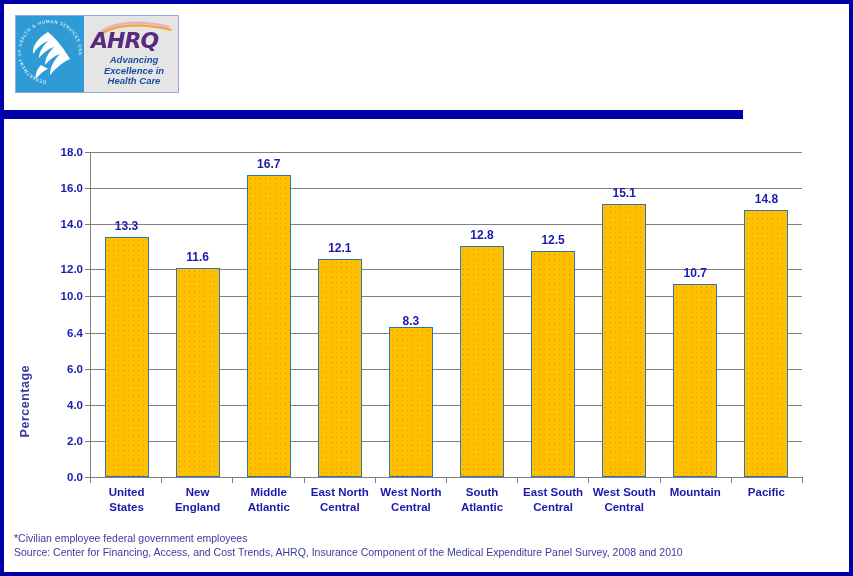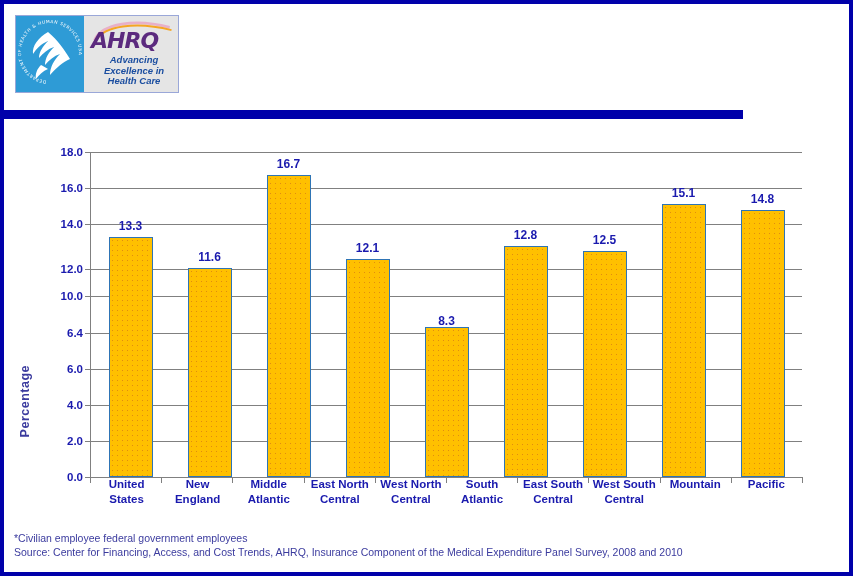--- a/index.html
+++ b/index.html
@@ -217,21 +217,21 @@
     width: 711px;
     display: flex;
   }
   .xlabel {
     flex: 1 1 0;
     text-align: center;
     font-size: 11.5px;
     font-weight: bold;
     color: #1A1AAE;
     line-height: 15px;
-    padding-top: 0;
+    padding-top: 8px;
   }
   
   #footer {
     position: absolute;
     left: 10px;
     top: 527px;
     width: 825px;
     font-size: 10.5px;
     color: #3B3B9E;
     line-height: 14px;
@@ -353,20 +353,24 @@
           </div>
           <div class="bar-slot">
             <div class="bar" title="East South Central: 12.5" style="height: 225.694px;"></div>
             <div class="bar-value" style="bottom: 229.694px;">12.5</div>
           </div>
           <div class="bar-slot">
             <div class="bar" title="West South Central: 15.1" style="height: 272.639px;"></div>
             <div class="bar-value" style="bottom: 276.639px;">15.1</div>
           </div>
           <div class="bar-slot">
+            <div class="bar" title="Mountain: 10.7" style="height: 193.194px;"></div>
+            <div class="bar-value" style="bottom: 197.194px;">10.7</div>
+          </div>
+          <div class="bar-slot">
             <div class="bar" title="Pacific: 14.8" style="height: 267.222px;"></div>
             <div class="bar-value" style="bottom: 271.222px;">14.8</div>
           </div>
         </div>
       <div id="xaxis-line"></div>
       <div id="xticks">
           <div class="xtick-mark" style="left: 0%;"></div>
           <div class="xtick-mark" style="left: 10%;"></div>
           <div class="xtick-mark" style="left: 20%;"></div>
           <div class="xtick-mark" style="left: 30%;"></div>

